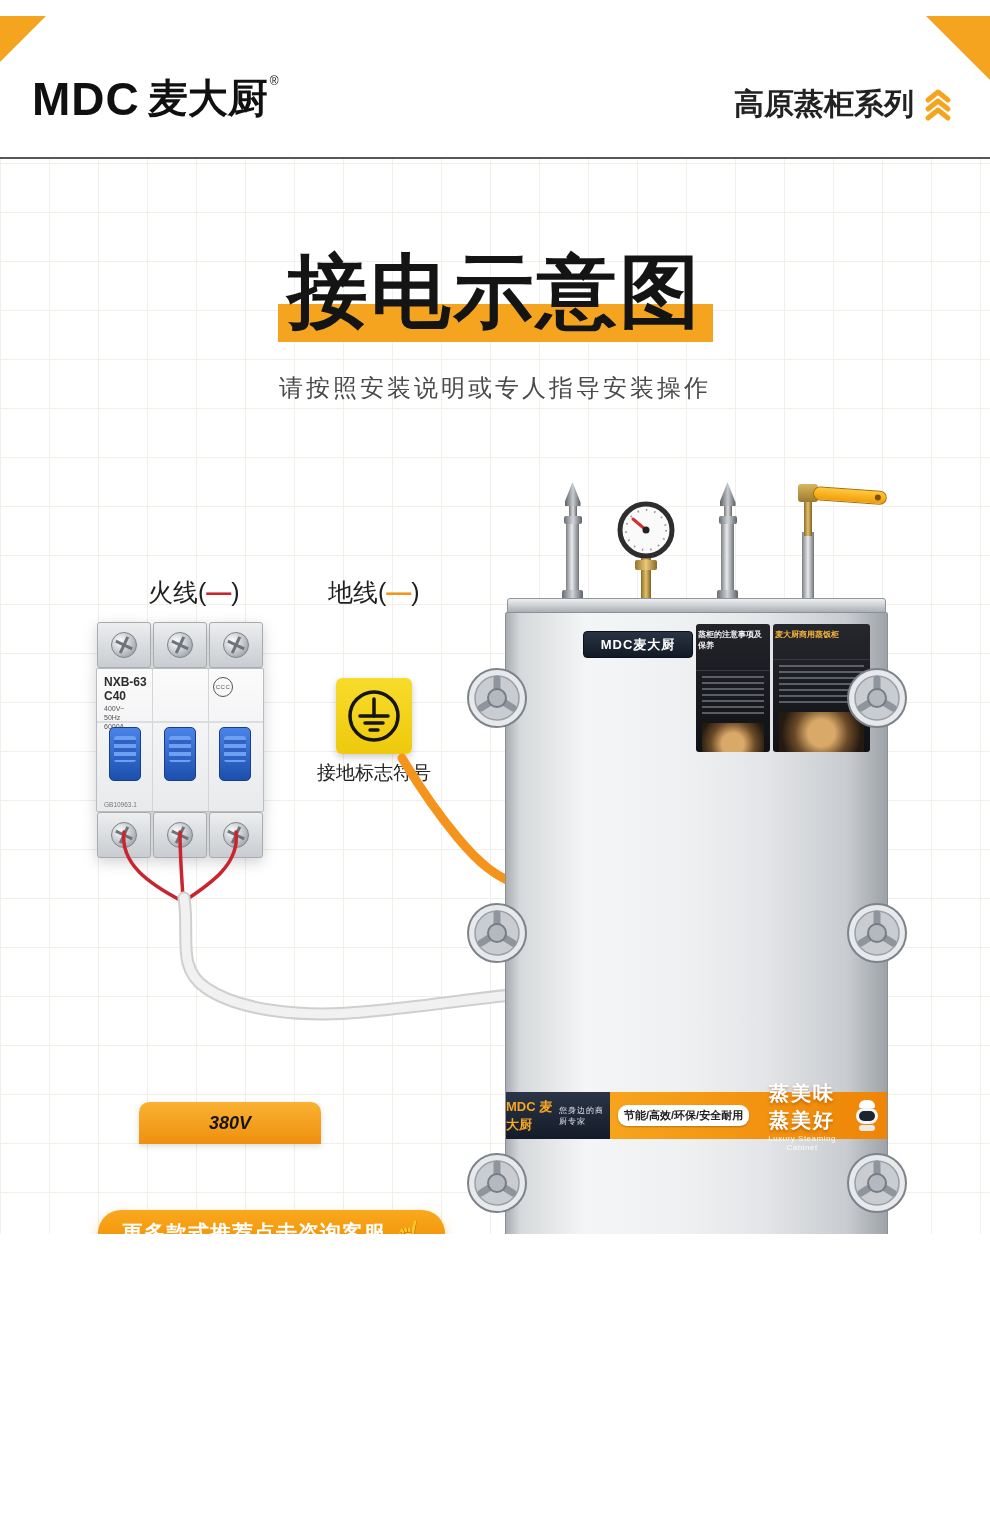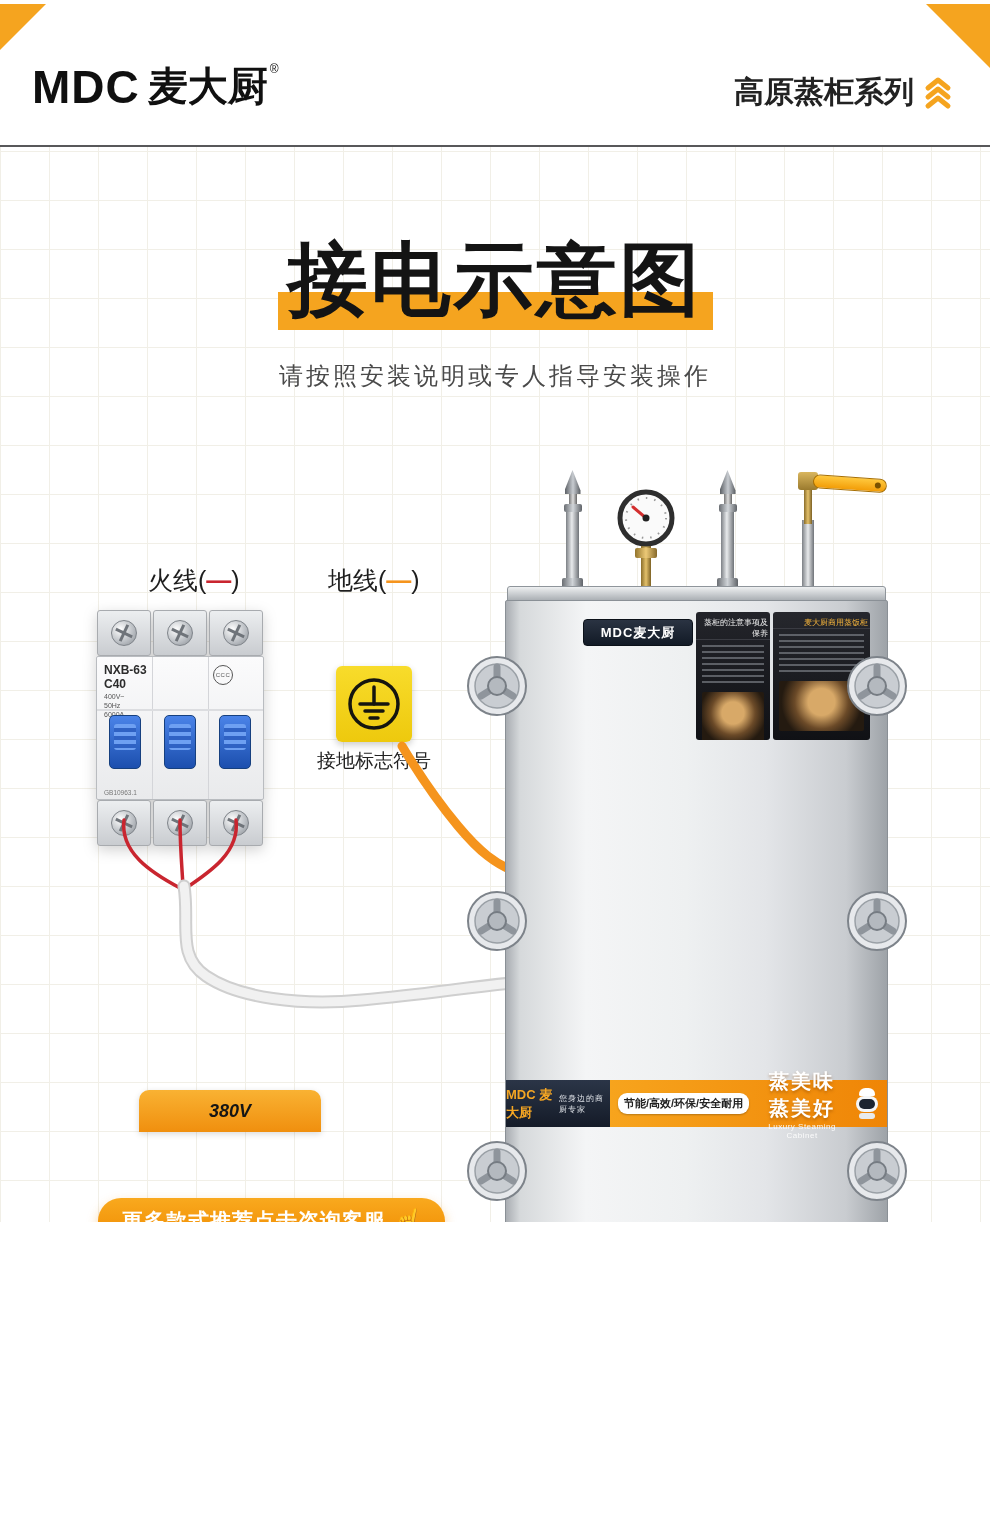--- a/index.html
+++ b/index.html
@@ -1,19 +1,19 @@
 <!DOCTYPE html>
 <html><head>
 <meta charset="utf-8">
 <style>
   * { margin:0; padding:0; box-sizing:border-box; }
   html,body { background:#ffffff; }
   body { font-family:"Liberation Sans", sans-serif; }
 
-  .page { position:relative; width:990px; height:1218px; margin:4px auto; overflow:hidden;
+  .page { position:relative; width:990px; height:1218px; margin:16px auto; overflow:hidden;
     background-color:#ffffff;
     background-image:
       linear-gradient(to right, #f1efe7 1px, transparent 1px),
       linear-gradient(to bottom, #f1efe7 1px, transparent 1px);
     background-size:49px 49px; }
 
   
   .header-band { position:absolute; left:0; top:0; width:100%; height:141px; background:#ffffff; }
   .header-divider { position:absolute; left:0; top:141px; width:100%; height:2px; background:#58585a; }
   .corner { position:absolute; width:0; height:0; z-index:5; }
@@ -127,22 +127,22 @@
     border-radius:50%; background:#7a5200; }
 
   .cab-plate { position:absolute; left:78px; top:155px; width:110px; height:27px;
     background:linear-gradient(#2a3342,#121a26); border:1px solid #0b1119; border-radius:4px;
     display:flex; align-items:center; justify-content:center; color:#fff; font-size:13px;
     font-weight:700; letter-spacing:1px; }
 
   .panel { position:absolute; top:148px; height:128px; border-radius:3px; overflow:hidden; color:#cfd2d6; }
   .panel1 { left:191px; width:74px; background:linear-gradient(#23242a,#101115); }
   .panel2 { left:268px; width:97px; background:linear-gradient(#26272d,#101115); }
-  .panel-title { font-size:8px; text-align:right; padding:5px 2px 0; color:#f1f1f1;
-    border-bottom:1px solid #3a3b42; font-weight:400; }
+  .panel-title { font-size:8px; text-align:left; padding:5px 2px 19px; color:#f1f1f1;
+    border-bottom:1px solid #3a3b42; font-weight:700; }
   .panel2 .panel-title { color:#f5b43c; }
   .fake-lines { margin:5px 6px 0; height:42px;
     background:repeating-linear-gradient(to bottom, #7e8289 0 2px, transparent 2px 6px); opacity:.65; }
   .panel-photo { margin:5px 6px 0; height:50px; border-radius:2px;
     background:radial-gradient(circle at 50% 42%, #d8a968 0 26%, #6b4a28 52%, #241a10 78%); }
 
   .wheel { position:absolute; width:64px; height:64px; }
   .wheel.wl { left:-40px; } .wheel.wr { left:340px; }
   .wy1 { top:190px; } .wy2 { top:425px; } .wy3 { top:675px; }
 

